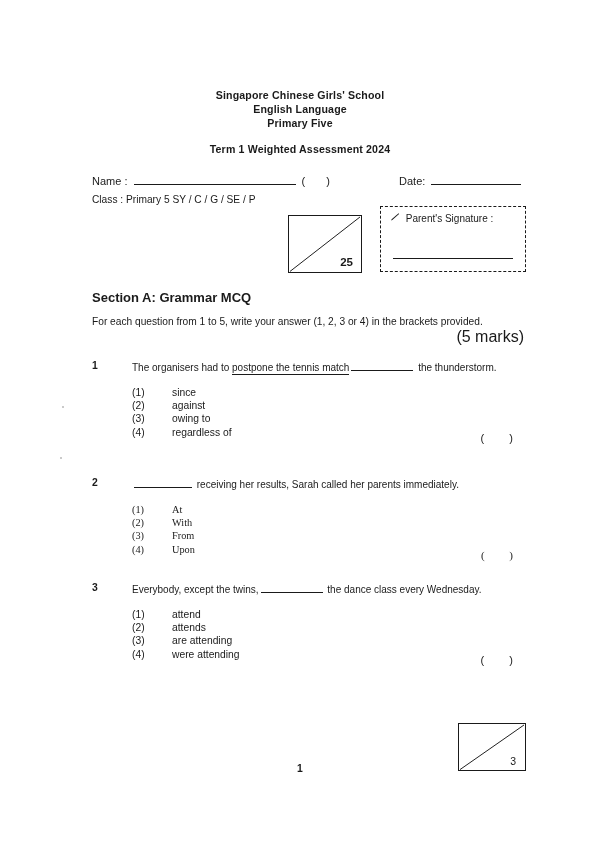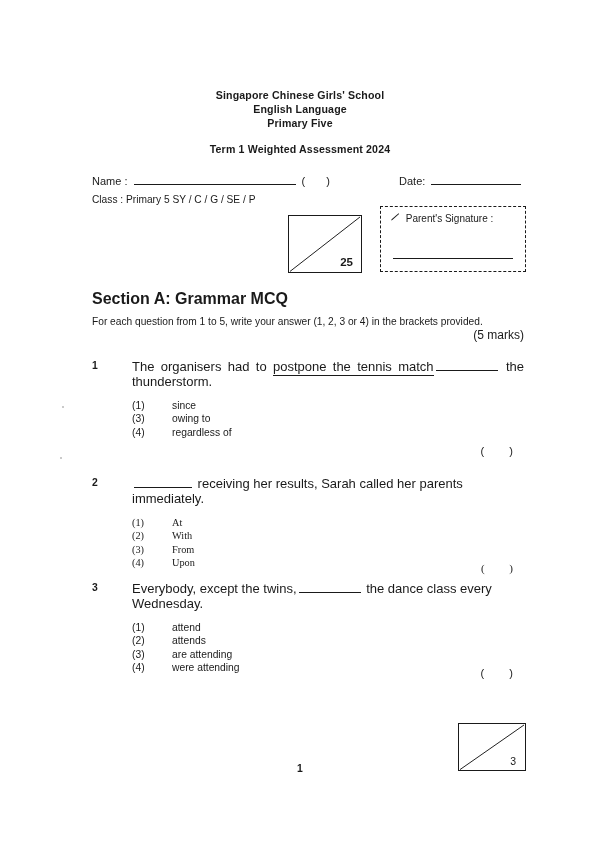--- a/index.html
+++ b/index.html
@@ -141,56 +141,56 @@
     right: 12px;
     bottom: 12px;
     border-bottom: 1.6px solid #1a1a1a;
   }
 
   
   .section-heading {
     position: absolute;
     left: 92px;
     top: 290px;
-    font-size: 16px;
+    font-size: 13px;
     font-weight: bold;
   }
   .instructions {
     position: absolute;
     left: 92px;
     top: 315px;
     width: 432px;
     font-size: 10.2px;
     line-height: 14px;
   }
   .marks-note {
     position: absolute;
     left: 92px;
     top: 328px;
     width: 432px;
     text-align: right;
-    font-size: 12px;
+    font-size: 16px;
   }
 
   
   .question {
     position: absolute;
     left: 92px;
     width: 432px;
   }
   .q-number {
     position: absolute;
     left: 0;
     top: 0;
     font-size: 10.4px;
     font-weight: bold;
   }
   .q-stem {
     margin-left: 40px;
-    font-size: 13px;
+    font-size: 10px;
     line-height: 14.5px;
   }
   .q-stem.justify {
     text-align: justify;
     text-align-last: left;
   }
   .q-stem u {
     text-decoration: none;
     border-bottom: 1.1px solid #1a1a1a;
     padding-bottom: 0.5px;
@@ -298,20 +298,21 @@
   <div class="instructions">For each question from 1 to 5, write your answer (1, 2, 3 or 4) in the brackets provided.</div>
   <div class="marks-note">(5 marks)</div>
 
   <div class="question" style="top:360px;">
     <span class="q-number">1</span>
     <div class="q-stem justify">
       <span>The organisers had to </span><u>postpone the tennis match</u><span class="blank"></span><span> the thunderstorm.</span>
     </div>
     <div class="options" style="height:58px;">
       <div class="option"><span class="opt-num">(1)</span><span>since</span></div>
+      <div class="option"><span class="opt-num">(2)</span><span>against</span></div>
       <div class="option"><span class="opt-num">(3)</span><span>owing to</span></div>
       <div class="option"><span class="opt-num">(4)</span><span>regardless of</span></div>
       <span class="answer-brackets">(    )</span>
     </div>
   </div>
 
   <div class="question" style="top:477px;">
     <span class="q-number">2</span>
     <div class="q-stem">
       <span class="blank blank-sm"></span><span> receiving her results, Sarah called her parents immediately.</span>

